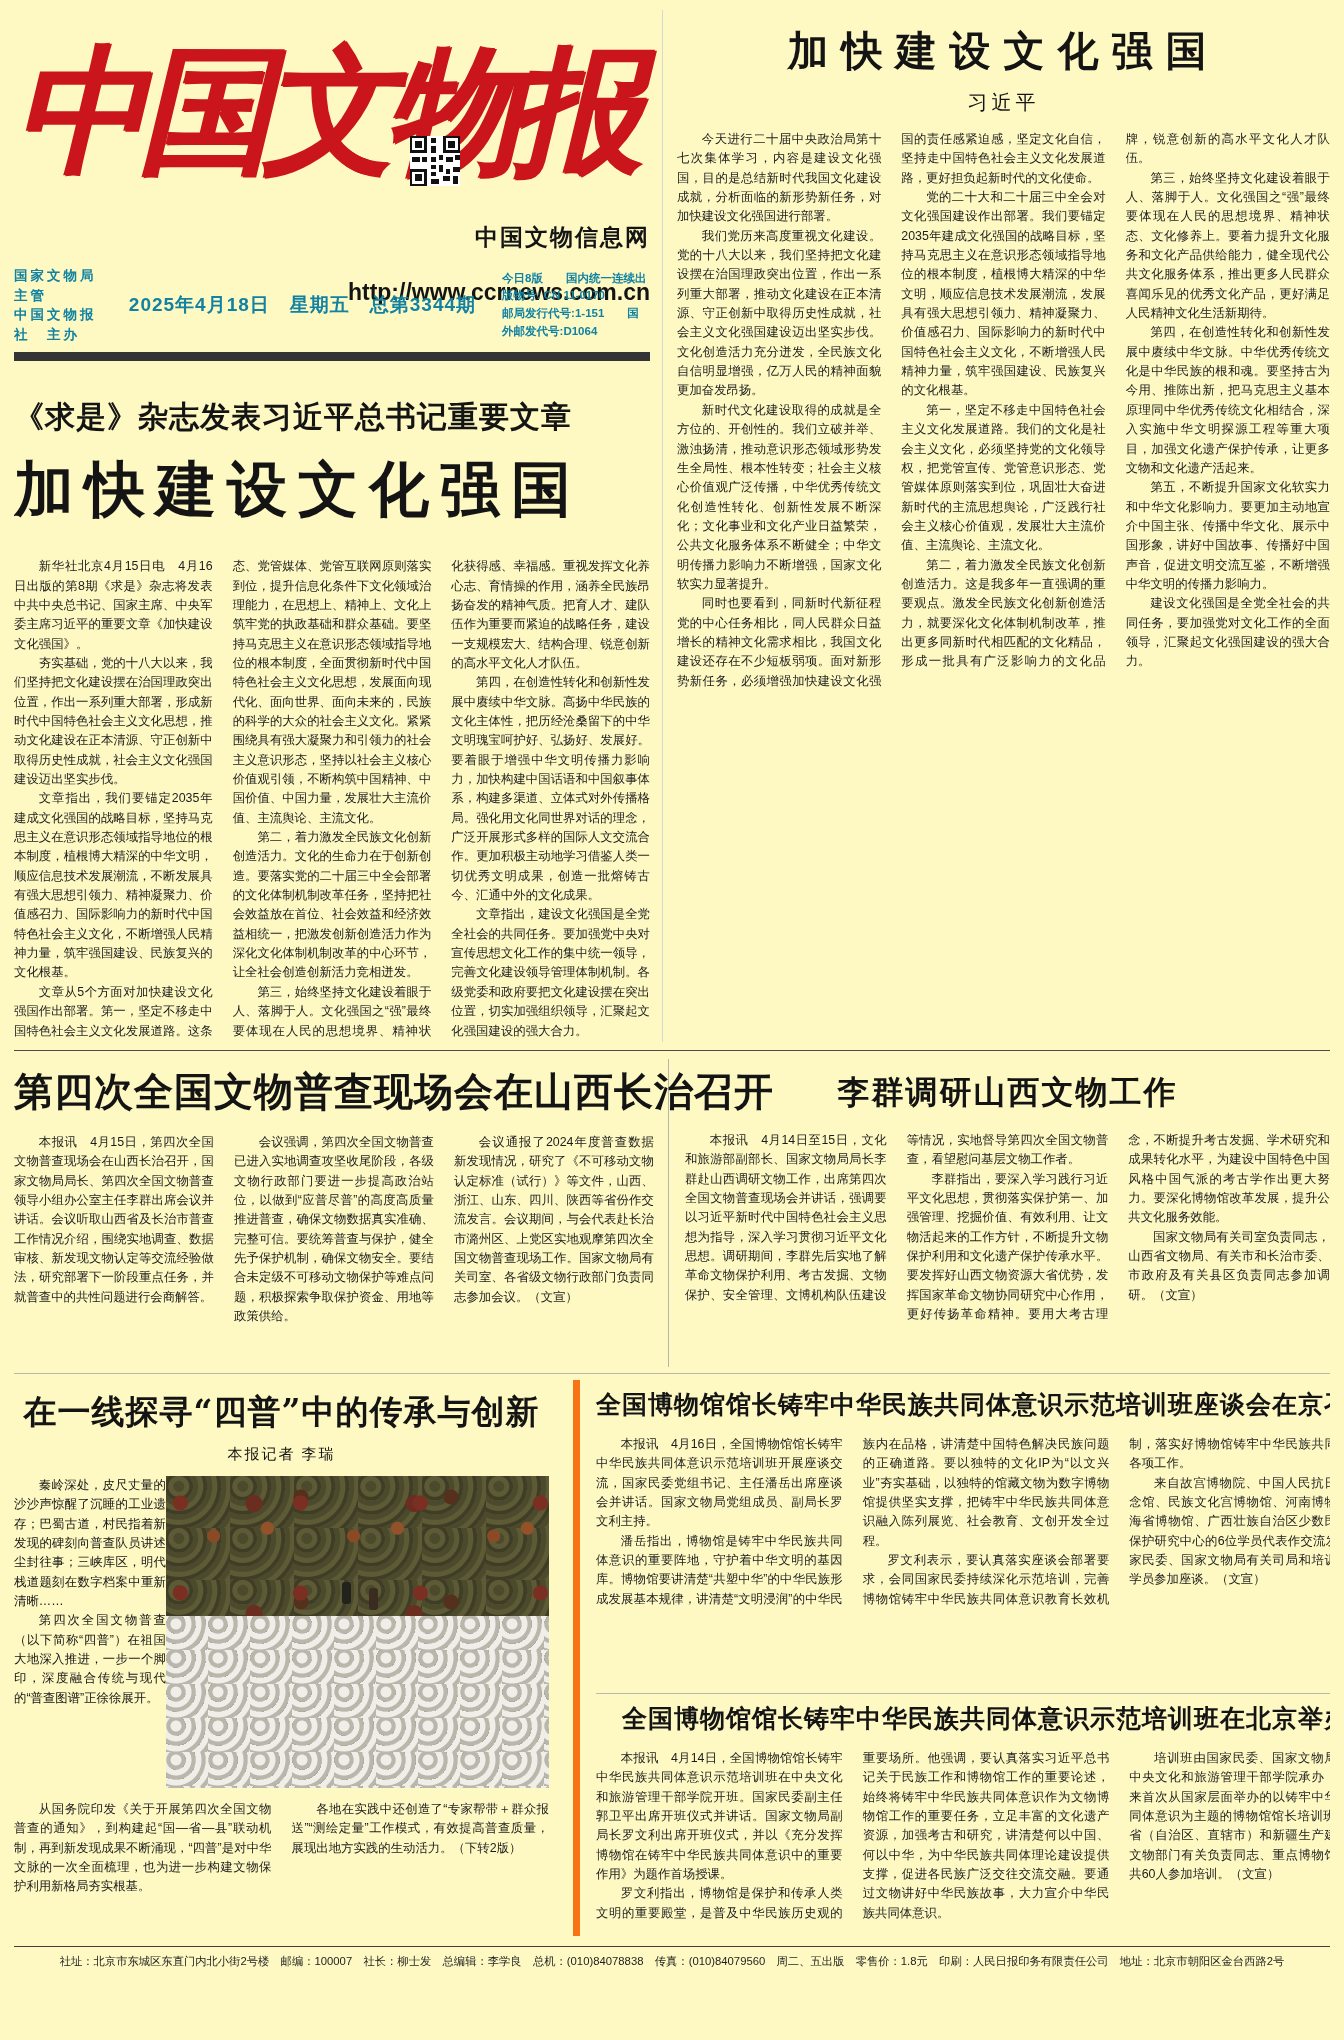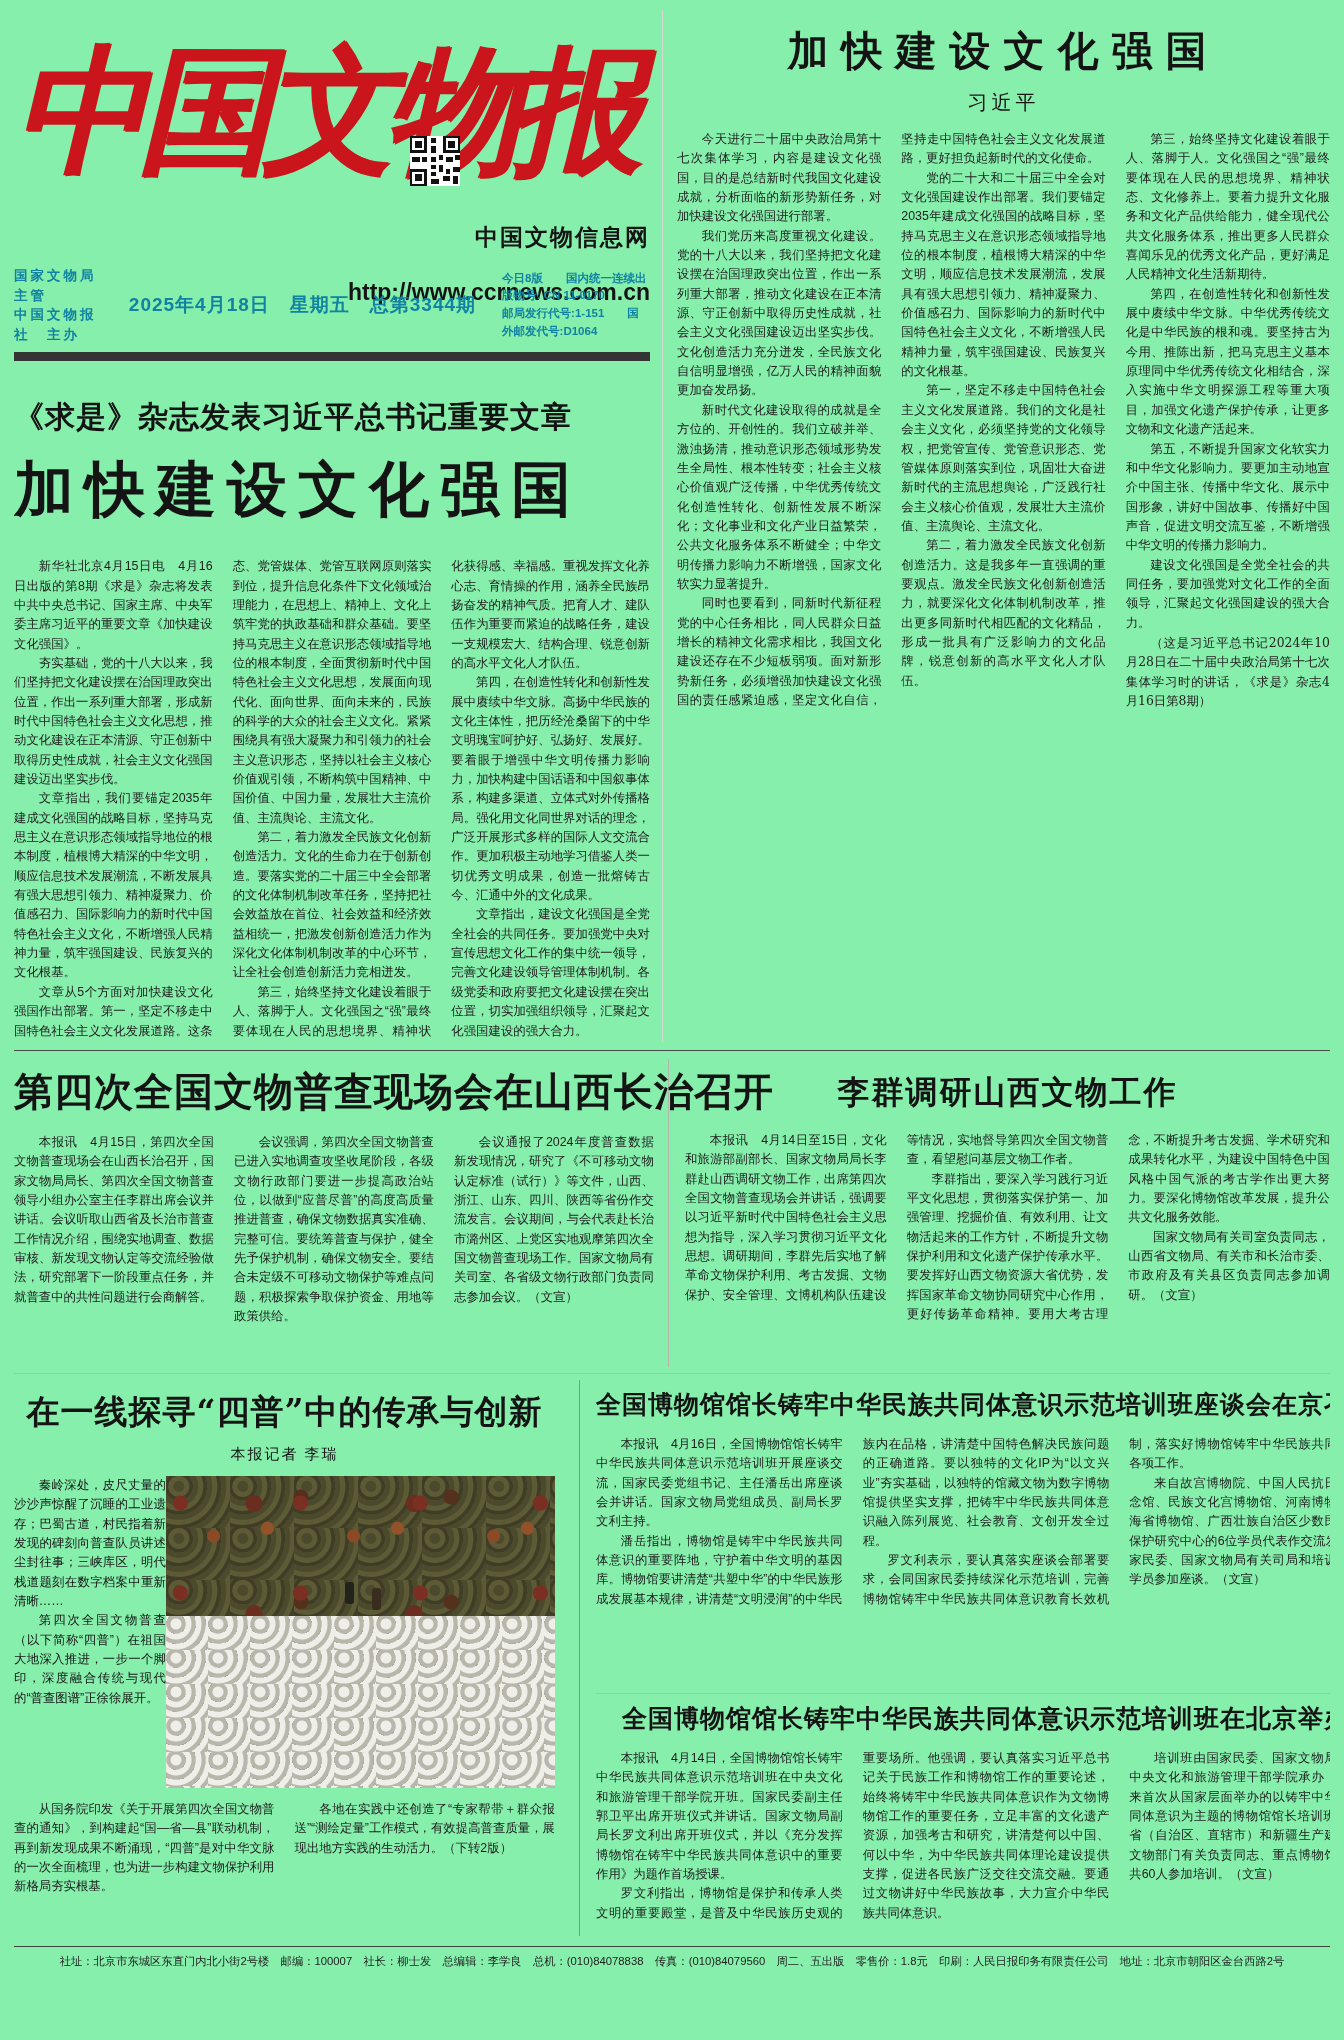--- a/index.html
+++ b/index.html
@@ -1,20 +1,20 @@
 <!DOCTYPE html>
 <html><head>
 <meta charset="utf-8">
 <style>
   * { margin:0; padding:0; box-sizing:border-box; }
   html,body { background:#e8e8e4; }
   body { font-family:"Liberation Sans", sans-serif; }
   .page {
     position:relative; width:1344px; height:2040px; margin:0 auto;
-    background:#86efac; color:#141414; overflow:hidden;
+    background:#fef9c3; color:#141414; overflow:hidden;
     padding:10px 14px 0 14px;
   }
   
   .top-grid { display:flex; height:1032px; overflow:hidden; }
   .top-left { width:648px; flex:none; padding-right:12px; }
   .top-right { flex:1; padding-left:14px; border-left:1px solid #d8d8d2; }
 
   .masthead-wrap { position:relative; height:212px; }
   .calligraphy {
     font-family:"DejaVu Serif", serif; font-weight:bold; font-style:italic;
@@ -55,21 +55,21 @@
   
   .band2 { display:flex; height:308px; overflow:hidden; margin-top:4px; }
   .band2-left { width:655px; flex:none; padding-right:14px; border-right:1px solid #b5b5ae; }
   .band2-right { flex:1; padding-left:16px; }
   .survey-title { font-family:"DejaVu Serif", serif; font-weight:bold; font-size:39px; letter-spacing:1px; text-align:center; white-space:nowrap; margin:6px 0 14px 0; }
   .liqun-title { font-size:32px; font-weight:bold; text-align:center; letter-spacing:2px; margin:12px 0 16px 0; }
   .band2 .body-cols { height:218px; }
 
   
   .band3 { display:flex; height:556px; overflow:hidden; margin-top:4px; }
-  .band3-left { width:566px; flex:none; padding-right:24px; border-right:1px solid #f97316; }
+  .band3-left { width:566px; flex:none; padding-right:24px; border-right:7px solid #f97316; }
   .band3-right { flex:1; padding-left:16px; }
   .frontline-title { font-family:"DejaVu Serif", serif; font-size:33px; font-weight:bold; text-align:center; letter-spacing:1px; margin-top:10px; white-space:nowrap; }
   .frontline-byline { font-size:15px; text-align:center; margin:10px 0 12px 0; letter-spacing:2px; }
   .frontline-row { display:flex; gap:0; }
   .intro-col { width:152px; flex:none; height:312px; overflow:hidden; text-align:justify; }
   .intro-col p { font-size:12.4px; line-height:1.56; text-indent:2em; }
   .photo { position:relative; flex:1; height:312px; overflow:hidden; background:#cfcdc3; }
   .photo-top { position:absolute; inset:0 0 55% 0;
     background:
       radial-gradient(circle at 12% 30%, #7a2f22 0 7px, transparent 8px),
@@ -159,21 +159,20 @@
           <p>我们党历来高度重视文化建设。党的十八大以来，我们坚持把文化建设摆在治国理政突出位置，作出一系列重大部署，推动文化建设在正本清源、守正创新中取得历史性成就，社会主义文化强国建设迈出坚实步伐。文化创造活力充分迸发，全民族文化自信明显增强，亿万人民的精神面貌更加奋发昂扬。</p>
           <p>新时代文化建设取得的成就是全方位的、开创性的。我们立破并举、激浊扬清，推动意识形态领域形势发生全局性、根本性转变；社会主义核心价值观广泛传播，中华优秀传统文化创造性转化、创新性发展不断深化；文化事业和文化产业日益繁荣，公共文化服务体系不断健全；中华文明传播力影响力不断增强，国家文化软实力显著提升。</p>
           <p>同时也要看到，同新时代新征程党的中心任务相比，同人民群众日益增长的精神文化需求相比，我国文化建设还存在不少短板弱项。面对新形势新任务，必须增强加快建设文化强国的责任感紧迫感，坚定文化自信，坚持走中国特色社会主义文化发展道路，更好担负起新时代的文化使命。</p>
           <p>党的二十大和二十届三中全会对文化强国建设作出部署。我们要锚定2035年建成文化强国的战略目标，坚持马克思主义在意识形态领域指导地位的根本制度，植根博大精深的中华文明，顺应信息技术发展潮流，发展具有强大思想引领力、精神凝聚力、价值感召力、国际影响力的新时代中国特色社会主义文化，不断增强人民精神力量，筑牢强国建设、民族复兴的文化根基。</p>
           <p>第一，坚定不移走中国特色社会主义文化发展道路。我们的文化是社会主义文化，必须坚持党的文化领导权，把党管宣传、党管意识形态、党管媒体原则落实到位，巩固壮大奋进新时代的主流思想舆论，广泛践行社会主义核心价值观，发展壮大主流价值、主流舆论、主流文化。</p>
           <p>第二，着力激发全民族文化创新创造活力。这是我多年一直强调的重要观点。激发全民族文化创新创造活力，就要深化文化体制机制改革，推出更多同新时代相匹配的文化精品，形成一批具有广泛影响力的文化品牌，锐意创新的高水平文化人才队伍。</p>
           <p>第三，始终坚持文化建设着眼于人、落脚于人。文化强国之“强”最终要体现在人民的思想境界、精神状态、文化修养上。要着力提升文化服务和文化产品供给能力，健全现代公共文化服务体系，推出更多人民群众喜闻乐见的优秀文化产品，更好满足人民精神文化生活新期待。</p>
           <p>第四，在创造性转化和创新性发展中赓续中华文脉。中华优秀传统文化是中华民族的根和魂。要坚持古为今用、推陈出新，把马克思主义基本原理同中华优秀传统文化相结合，深入实施中华文明探源工程等重大项目，加强文化遗产保护传承，让更多文物和文化遗产活起来。</p>
           <p>第五，不断提升国家文化软实力和中华文化影响力。要更加主动地宣介中国主张、传播中华文化、展示中国形象，讲好中国故事、传播好中国声音，促进文明交流互鉴，不断增强中华文明的传播力影响力。</p>
           <p>建设文化强国是全党全社会的共同任务，要加强党对文化工作的全面领导，汇聚起文化强国建设的强大合力。</p>
-          <p class="source">（这是习近平总书记2024年10月28日在二十届中央政治局第十七次集体学习时的讲话，《求是》杂志4月16日第8期）</p>
         </div>
     </div>
   </div>
 
   <hr class="hrule">
 
   <div class="band2">
     <div class="band2-left">
       <div class="survey-title">第四次全国文物普查现场会在山西长治召开</div>
       <div class="body-cols cols3">

